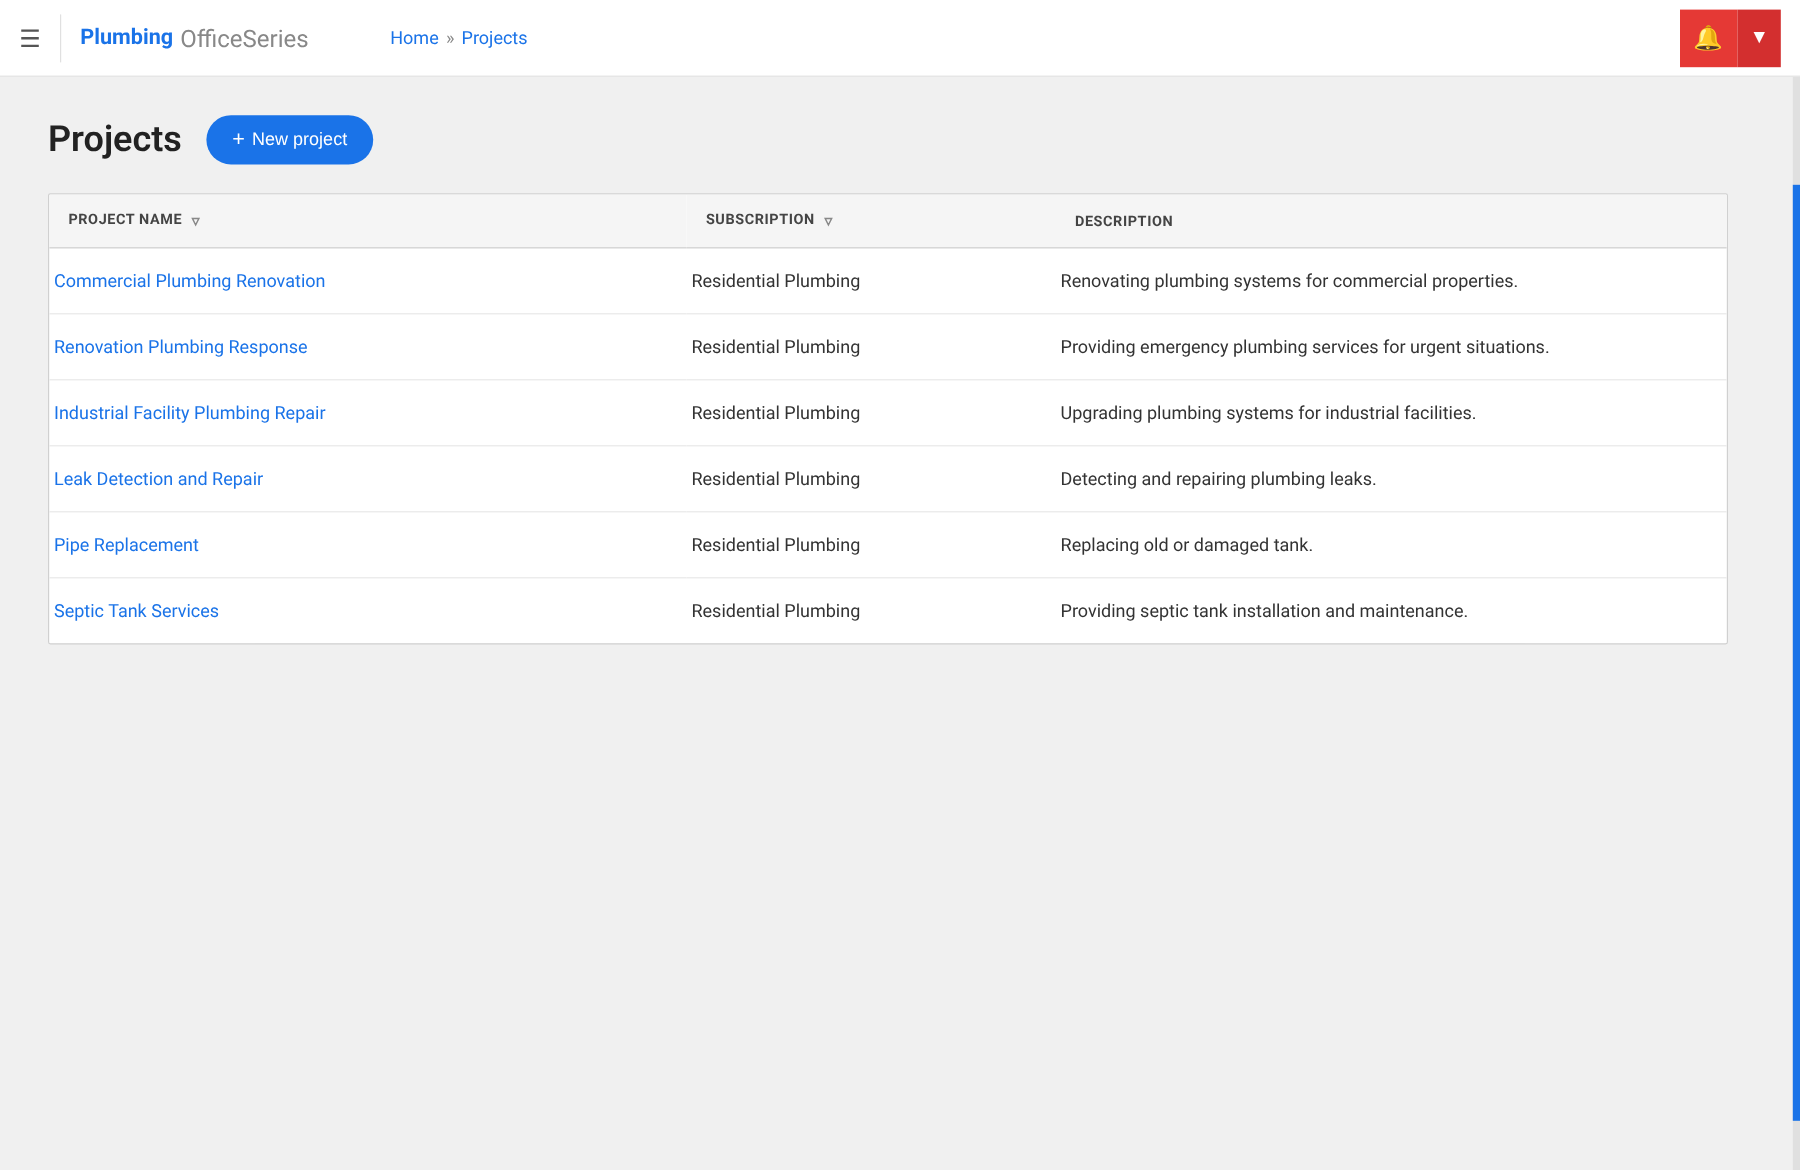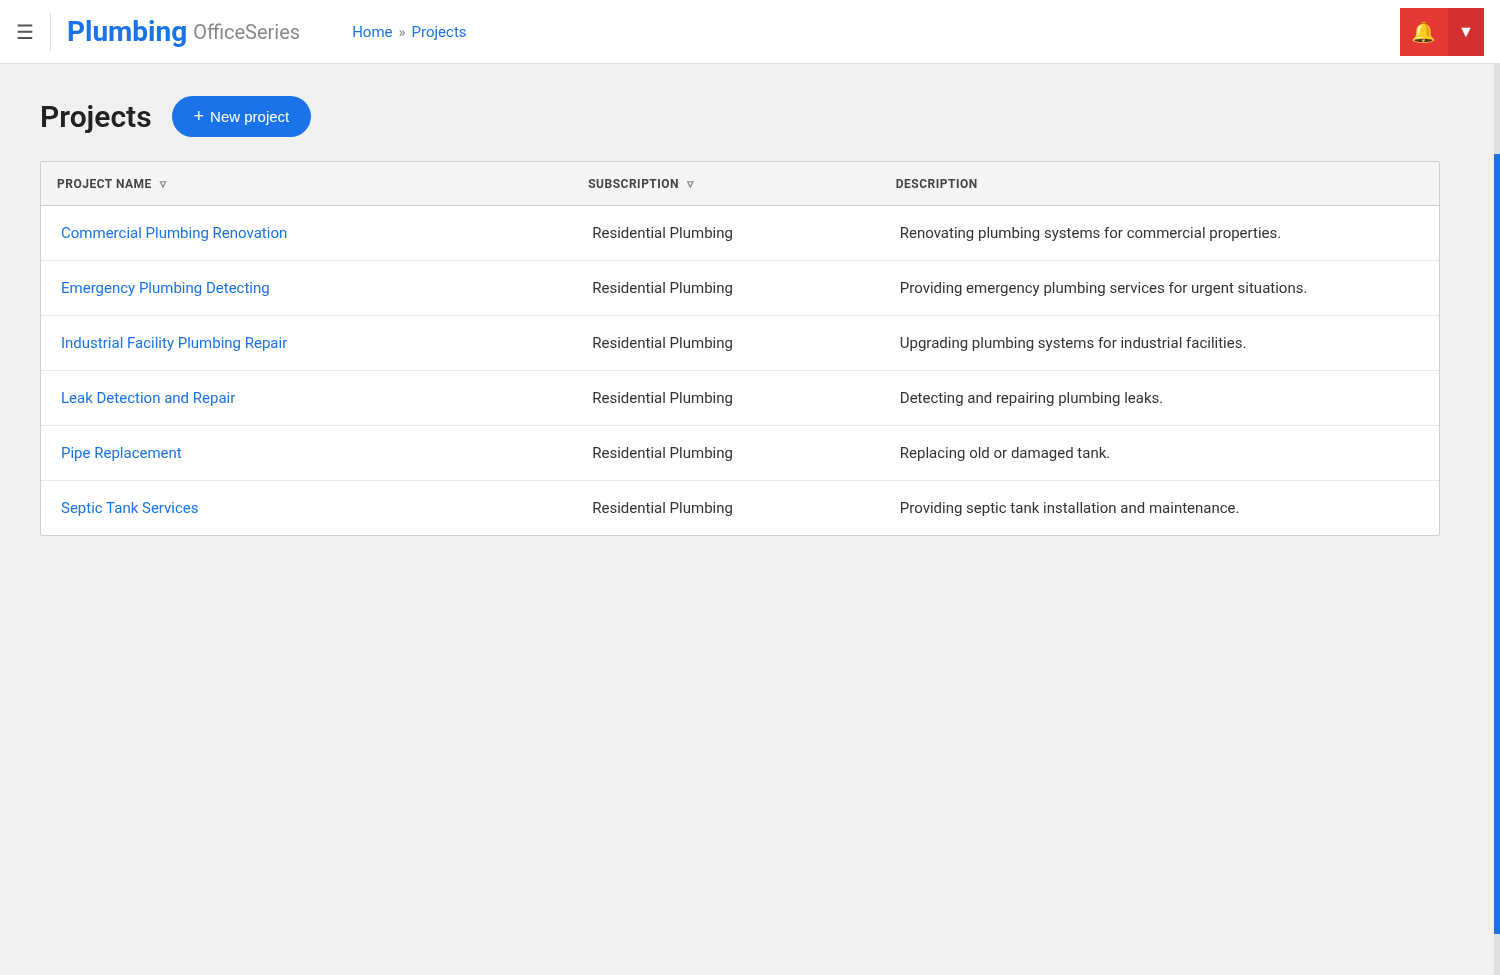--- a/index.html
+++ b/index.html
@@ -28,36 +28,36 @@
       cursor: pointer;
       margin-right: 16px;
     }
     .logo-divider {
       width: 1px;
       height: 40px;
       background: #e0e0e0;
       margin-right: 16px;
     }
     .logo-text {
-      font-size: 28px;
+      font-size: 18px;
       font-weight: 700;
       color: #1a73e8;
       margin-right: 6px;
     }
     .logo-sub {
       font-size: 20px;
       color: #888;
       margin-right: 32px;
     }
     .breadcrumb {
       display: flex;
       align-items: center;
       gap: 6px;
       font-size: 15px;
-      margin-left: 20px;
+      margin-left: 36px;
     }
     .breadcrumb a {
       color: #1a73e8;
       text-decoration: none;
     }
     .breadcrumb .sep {
       color: #888;
     }
     .header-right {
       margin-left: auto;
@@ -144,35 +144,34 @@
       font-size: 12px;
       font-weight: 700;
       color: #444;
       text-transform: uppercase;
       letter-spacing: 0.5px;
       text-align: left;
       border-bottom: 1px solid #d0d0d0;
     }
     thead th .th-inner {
       display: flex;
-      align-items: center;
       gap: 8px;
     }
     .filter-icon {
       color: #888;
       font-size: 13px;
     }
     tbody tr {
       border-bottom: 1px solid #e8e8e8;
     }
     tbody tr:last-child {
       border-bottom: none;
     }
     tbody td {
-      padding: 18px 20px;
+      padding: 18px 4px;
       font-size: 15px;
       vertical-align: middle;
     }
     .project-link {
       color: #1a73e8;
       text-decoration: none;
       cursor: pointer;
     }
     .col-name { width: 38%; }
     .col-sub  { width: 22%; }
@@ -251,21 +250,21 @@
           </th>
         </tr>
       </thead>
       <tbody id="table-body">
       <tr>
             <td class="col-name"><a class="project-link">Commercial Plumbing Renovation</a></td>
             <td class="col-sub">Residential Plumbing</td>
             <td class="col-desc">Renovating plumbing systems for commercial properties.</td>
           </tr>
           <tr>
-            <td class="col-name"><a class="project-link">Emergency Plumbing Detecting</a></td>
+            <td class="col-name"><a class="project-link">Renovation Plumbing Response</a></td>
             <td class="col-sub">Residential Plumbing</td>
             <td class="col-desc">Providing emergency plumbing services for urgent situations.</td>
           </tr>
           <tr>
             <td class="col-name"><a class="project-link">Industrial Facility Plumbing Repair</a></td>
             <td class="col-sub">Residential Plumbing</td>
             <td class="col-desc">Upgrading plumbing systems for industrial facilities.</td>
           </tr>
           <tr>
             <td class="col-name"><a class="project-link">Leak Detection and Repair</a></td>

